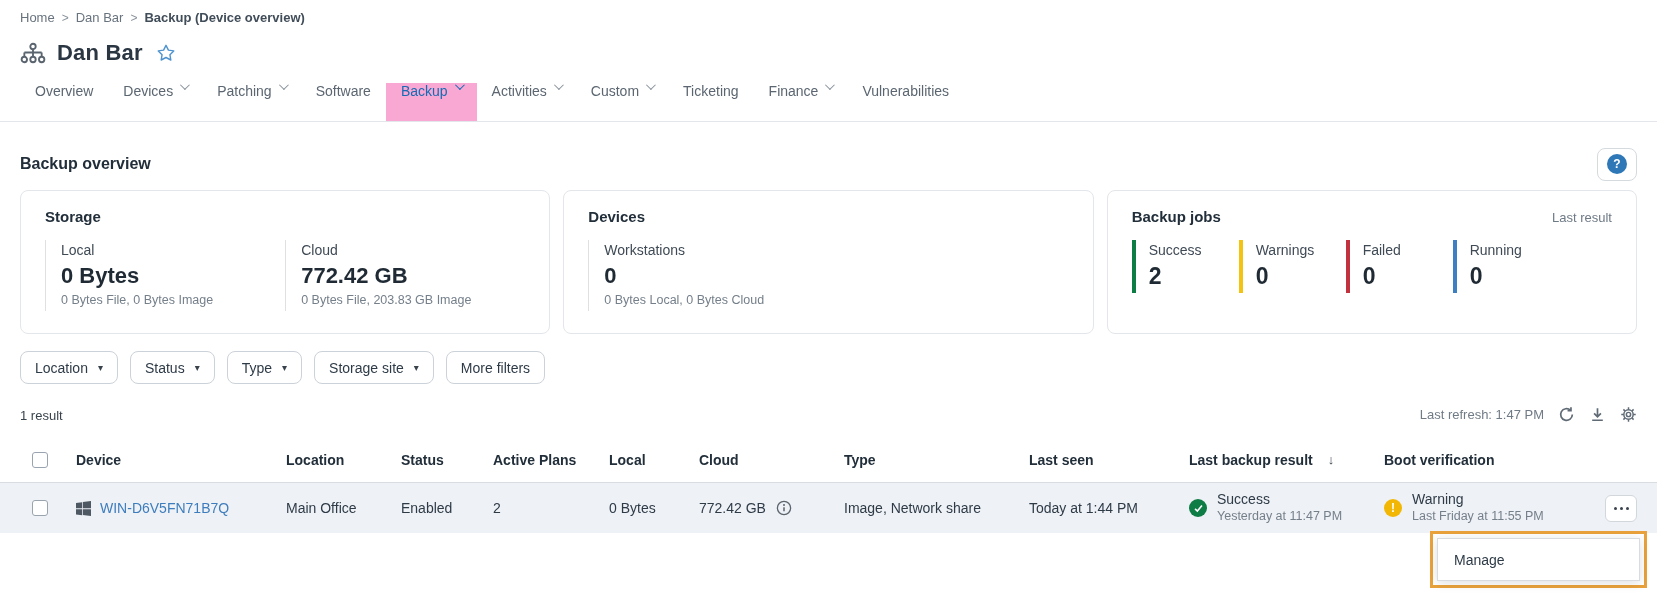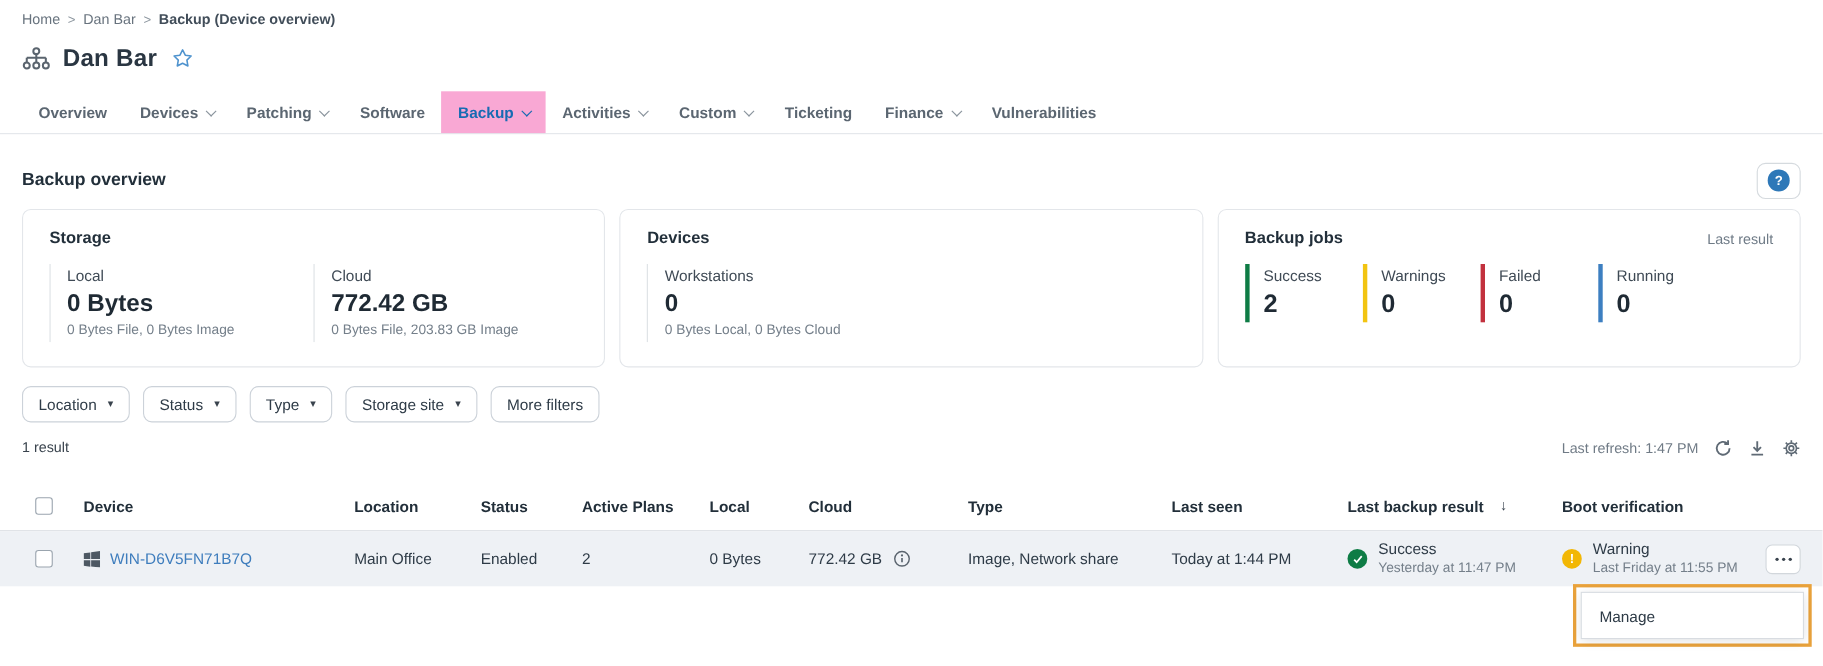--- a/index.html
+++ b/index.html
@@ -19,21 +19,21 @@
 
   
   .title-row { margin-top:13px; display:flex; align-items:center; gap:11px; height:30px; }
   .title-row h1 { font-size:22px; font-weight:700; color:#2a3642; letter-spacing:.2px; }
   .icon-org { display:flex; align-items:center; }
   .star-btn { background:none; border:none; cursor:pointer; display:flex; align-items:center; margin-left:2px; }
 
   
   .tabs-wrap { margin-top:15px; border-bottom:1px solid #e3e6ea; }
   .tabs { display:flex; align-items:stretch; }
-  .tab { display:flex; align-items:center; gap:7px; padding:0 15px; height:38px; color:#5b6671; cursor:pointer; font-size:14px;font-weight:bold; }
+  .tab { display:flex; gap:7px; padding:0 15px; height:38px; color:#5b6671; cursor:pointer; font-size:14px; }
   .tab .chev { width:7px; height:7px; border-right:1.6px solid #8a949d; border-bottom:1.6px solid #8a949d; transform:rotate(45deg) translateY(-2px); }
   .tab.active { background:#f9a8d4; color:#176bb3; }
   .tab.active .chev { border-color:#176bb3; }
 
   
   .overview-row { margin-top:25px; display:flex; align-items:center; justify-content:space-between; height:34px; }
   .overview-row h2 { font-size:16px; font-weight:700; color:#222f3a; }
   .help-btn { width:40px; height:33px; background:#fff; border:1px solid #d5dade; border-radius:8px; display:flex; align-items:center; justify-content:center; cursor:pointer; }
   .help-circle { width:20px; height:20px; border-radius:50%; background:#2e78b8; color:#fff; font-size:12px; font-weight:700; display:flex; align-items:center; justify-content:center; }
 
@@ -54,32 +54,32 @@
   .bl-yellow { border-left-color:#f2c411; }
   .bl-red { border-left-color:#c2313e; }
   .bl-blue { border-left-color:#3d7fc1; }
 
   
   .filters { margin-top:17px; display:flex; gap:12px; }
   .filter-btn { height:33px; background:#fff; border:1px solid #ccd2d9; border-radius:8px; padding:0 14px; display:flex; align-items:center; gap:10px; font-size:14px; color:#2e3b47; cursor:pointer; font-family:inherit; }
   .filter-btn .caret { font-size:10px; color:#39434d; line-height:1; }
 
   
-  .results-row { margin-top:15px; display:flex; align-items:flex-start; justify-content:space-between; height:24px; }
+  .results-row { margin-top:15px; display:flex; align-items:flex-end; justify-content:space-between; height:24px; }
   .results-count { font-size:13px; color:#39434d; }
   .refresh-group { display:flex; align-items:center; gap:14px; }
   .refresh-label { font-size:13px; color:#707b86; }
   .icon-btn { background:none; border:none; cursor:pointer; color:#5f6a75; display:flex; align-items:center; padding:0; }
 
   
   .thead { margin-top:14px; display:flex; align-items:center; height:46px; border-bottom:1px solid #d9dde2; font-weight:700; font-size:14px; color:#222f3a; }
   .trow { display:flex; align-items:center; height:50px; background:#eef1f5; font-size:14px; }
   .cell { display:flex; align-items:center; }
   .col-cb { width:56px; padding-left:12px; }
-  .col-device { width:246px; gap:9px; }
+  .col-device { width:210px; gap:9px; }
   .col-location { width:115px; }
   .col-status { width:92px; }
   .col-plans { width:116px; }
   .col-local { width:90px; }
   .col-cloud { width:145px; gap:10px; }
   .col-type { width:185px; }
   .col-seen { width:160px; }
   .col-lbr { width:195px; gap:10px; }
   .col-boot { width:175px; gap:10px; }
   .col-actions { flex:1; justify-content:flex-end; }

